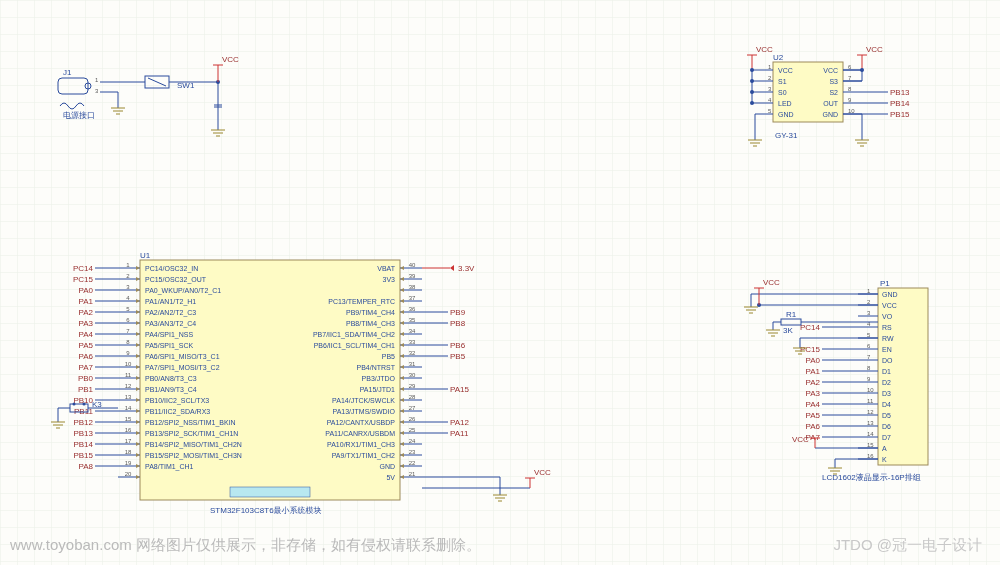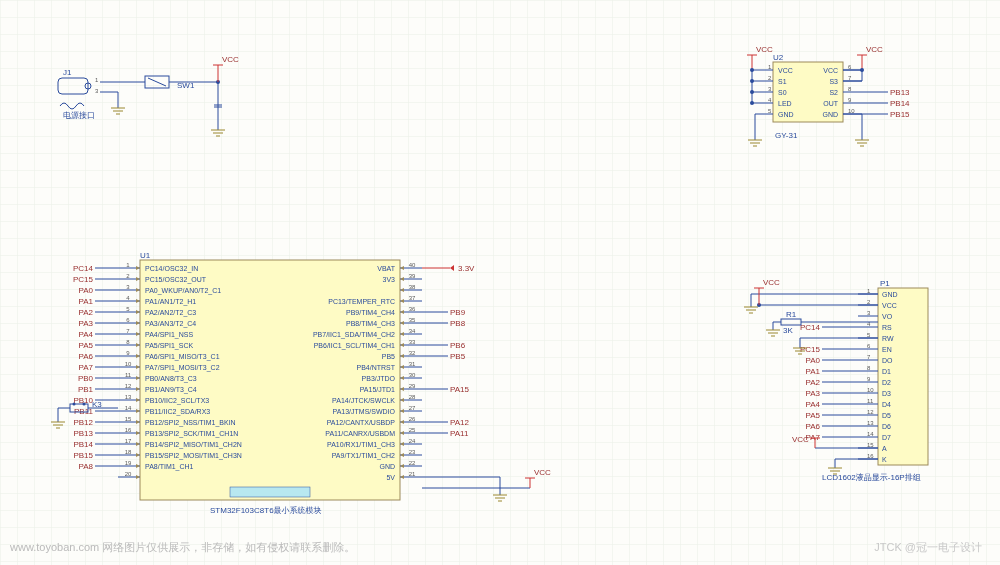--- a/index.html
+++ b/index.html
@@ -6,21 +6,21 @@
 svg{position:absolute;top:0;left:0}
 .grid{stroke:#eaefe6;stroke-width:1}
 .box{fill:#fefbc5;stroke:#9c8a5a;stroke-width:1}
 .wire-blue{stroke:#2a4b9c;stroke-width:1;fill:none}
 .wire-red{stroke:#cc3333;stroke-width:1;fill:none}
 .net-label{fill:#982e2e;font-size:8px;font-family:Arial}
 .pin-label{fill:#2a4b9c;font-size:7px;font-family:Arial}
 .pin-num{fill:#5a5a5a;font-size:6px;font-family:Arial}
 .comp-label{fill:#2a4b9c;font-size:8px;font-family:Arial}
 .caption{fill:#2a4b9c;font-size:8px;font-family:Arial}
-.watermark{position:absolute;font-size:11px;color:#bababa}
+.watermark{position:absolute;font-size:15px;color:#bababa}
 .wm-left{left:10px;bottom:10px}
 .wm-right{right:18px;bottom:10px;color:#c8c8c8}
 .gnd{stroke:#9a872f;stroke-width:1;fill:none}
 .pwr{stroke:#cc3333;stroke-width:1;fill:none}
 .junction{fill:#2a4b9c}
 .pin-arrow{fill:#9c8a5a;stroke:none}
 </style>
 </head>
 <body>
 
@@ -524,13 +524,13 @@
 <line x1="835" y1="459" x2="835" y2="468" class="wire-blue"></line>
 <g class="gnd">
       <line x1="828" y1="468" x2="842" y2="468"></line>
       <line x1="830" y1="471" x2="840" y2="471"></line>
       <line x1="833" y1="474" x2="837" y2="474"></line>
     </g>
 
 </svg>
 
 <div class="watermark wm-left">www.toyoban.com 网络图片仅供展示，非存储，如有侵权请联系删除。</div>
-<div class="watermark wm-right">JTCK @冠一电子设计</div>
+<div class="watermark wm-right">JTDO @冠一电子设计</div>
 
 </body></html>

